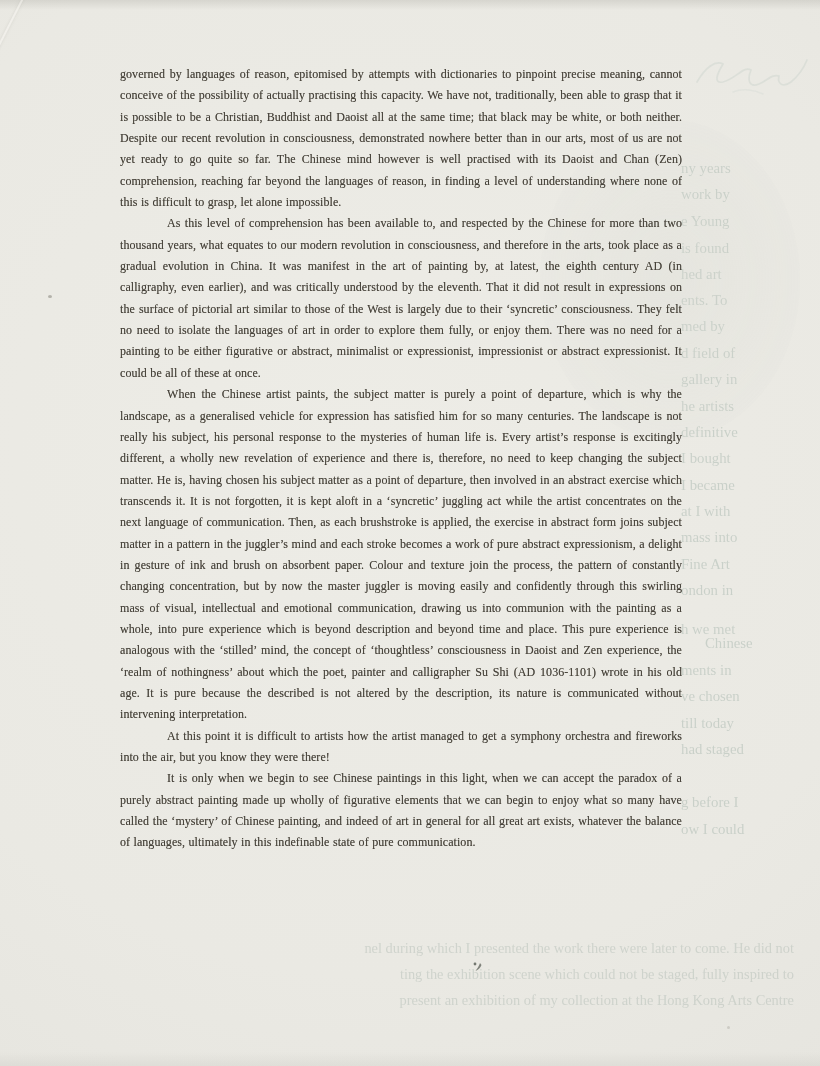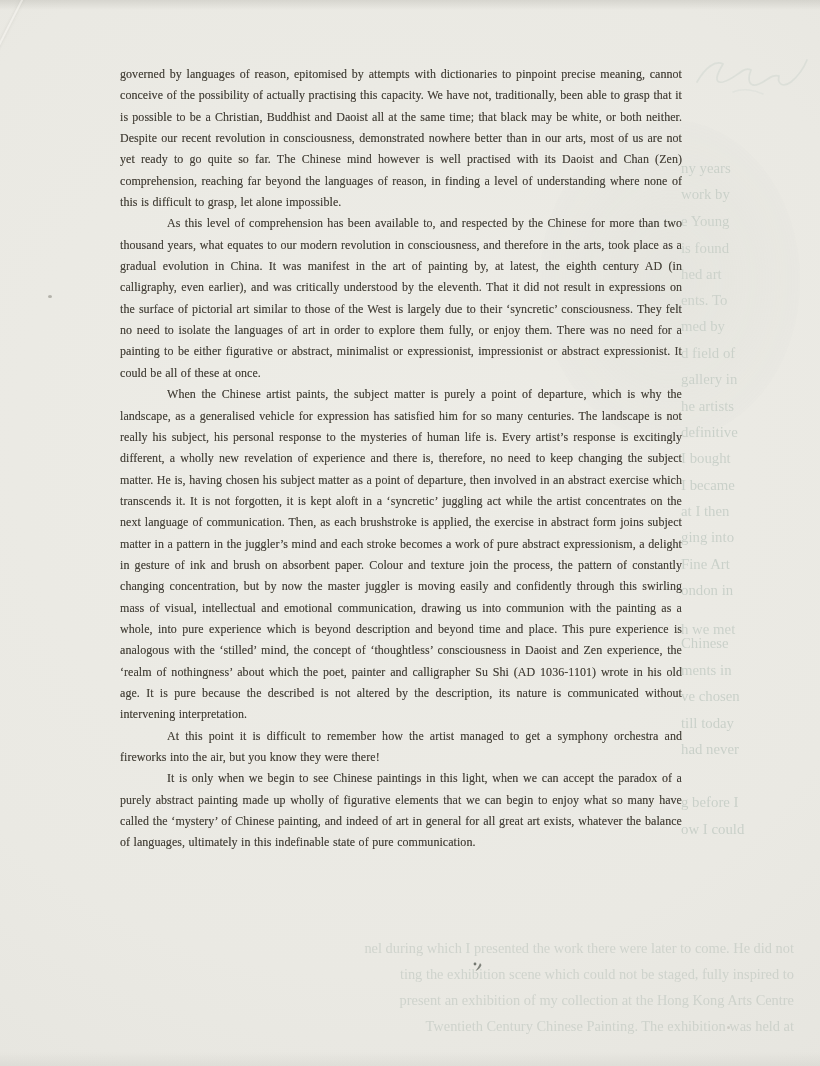--- a/index.html
+++ b/index.html
@@ -83,39 +83,38 @@
       <span class="gfrag" style="top: 240px;">is found</span>
       <span class="gfrag" style="top: 266px;">hed art</span>
       <span class="gfrag" style="top: 292px;">ents. To</span>
       <span class="gfrag" style="top: 318px;">med by</span>
       <span class="gfrag" style="top: 345px;">d field of</span>
       <span class="gfrag" style="top: 371px;">gallery in</span>
       <span class="gfrag" style="top: 398px;">he artists</span>
       <span class="gfrag" style="top: 424px;">definitive</span>
       <span class="gfrag" style="top: 450px; font-family: Liberation Serif, serif;">I bought</span>
       <span class="gfrag" style="top: 477px;">I became</span>
-      <span class="gfrag" style="top: 503px;">at I then</span>
-      <span class="gfrag" style="top: 529px;">ging into</span>
+      <span class="gfrag" style="top: 503px;">at I with</span>
+      <span class="gfrag" style="top: 529px;">mass into</span>
       <span class="gfrag" style="top: 556px;">Fine Art</span>
       <span class="gfrag" style="top: 582px;">ondon in</span>
       <span class="gfrag" style="top: 609px; margin-top: 12px;">h we met</span>
-      <span class="gfrag" style="top: 635px;">Chinese</span>
+      <span class="gfrag" style="top: 635px; margin-left: 24px;">Chinese</span>
       <span class="gfrag" style="top: 662px;">ments in</span>
       <span class="gfrag" style="top: 688px;">ve chosen</span>
       <span class="gfrag" style="top: 715px;">till today</span>
-      <span class="gfrag" style="top: 741px;">had never</span>
+      <span class="gfrag" style="top: 741px;">had staged</span>
       <span class="gfrag" style="top: 794px;">g before I</span>
       <span class="gfrag" style="top: 821px; font-family: Liberation Serif, serif;">ow I could</span>
     </div>
 
   <div class="ghost-bottom">
       <span class="gline" style="top: 940px;">nel during which I presented the work there were later to come. He did not</span>
       <span class="gline" style="top: 966px;">ting the exhibition scene which could not be staged, fully inspired to</span>
       <span class="gline" style="top: 992px;">present an exhibition of my collection at the Hong Kong Arts Centre</span>
-      <span class="gline" style="top: 1018px;">Twentieth Century Chinese Painting. The exhibition was held at</span>
     </div>
 
   <svg class="ghost-signature" width="118" height="58" viewBox="0 0 118 58">
     <path d="M4 34 C 12 20, 22 12, 30 16 C 24 26, 20 36, 30 34 C 44 30, 50 18, 58 22 C 54 32, 56 40, 66 36 C 74 33, 78 26, 86 28 C 84 36, 90 40, 98 34 C 104 29, 110 22, 114 12" fill="none" stroke="#b6c4bf" stroke-width="1.7" stroke-linecap="round" opacity="0.55"></path>
     <path d="M40 44 C 50 40, 62 42, 70 46" fill="none" stroke="#c0ccc7" stroke-width="1.4" stroke-linecap="round" opacity="0.4"></path>
   </svg>
 
   <div class="crease"></div>
   <div class="tone-blob"></div>
   <div class="speck-1"></div>
@@ -123,17 +122,17 @@
 
   <svg class="ink-mark" width="14" height="16" viewBox="0 0 14 16">
     <circle cx="4" cy="4" r="1.4" fill="#565b53"></circle>
     <path d="M9 3 C 8 6, 6 9, 4.5 11 C 7 10, 9.5 8, 10.5 5" fill="#565b53" opacity="0.9"></path>
   </svg>
 
   <div class="text-block">
       <p>governed by languages of reason, epitomised by attempts with dictionaries to pinpoint precise meaning, cannot conceive of the possibility of actually practising this capacity. We have not, traditionally, been able to grasp that it is possible to be a Christian, Buddhist and Daoist all at the same time; that black may be white, or both neither. Despite our recent revolution in consciousness, demonstrated nowhere better than in our arts, most of us are not yet ready to go quite so far. The Chinese mind however is well practised with its Daoist and Chan (Zen) comprehension, reaching far beyond the languages of reason, in finding a level of understanding where none of this is difficult to grasp, let alone impossible.</p>
       <p>As this level of comprehension has been available to, and respected by the Chinese for more than two thousand years, what equates to our modern revolution in consciousness, and therefore in the arts, took place as a gradual evolution in China. It was manifest in the art of painting by, at latest, the eighth century AD (in calligraphy, even earlier), and was critically understood by the eleventh. That it did not result in expressions on the surface of pictorial art similar to those of the West is largely due to their ‘syncretic’ consciousness. They felt no need to isolate the languages of art in order to explore them fully, or enjoy them. There was no need for a painting to be either figurative or abstract, minimalist or expressionist, impressionist or abstract expressionist. It could be all of these at once.</p>
       <p>When the Chinese artist paints, the subject matter is purely a point of departure, which is why the landscape, as a generalised vehicle for expression has satisfied him for so many centuries. The landscape is not really his subject, his personal response to the mysteries of human life is. Every artist’s response is excitingly different, a wholly new revelation of experience and there is, therefore, no need to keep changing the subject matter. He is, having chosen his subject matter as a point of departure, then involved in an abstract exercise which transcends it. It is not forgotten, it is kept aloft in a ‘syncretic’ juggling act while the artist concentrates on the next language of communication. Then, as each brushstroke is applied, the exercise in abstract form joins subject matter in a pattern in the juggler’s mind and each stroke becomes a work of pure abstract expressionism, a delight in gesture of ink and brush on absorbent paper. Colour and texture join the process, the pattern of constantly changing concentration, but by now the master juggler is moving easily and confidently through this swirling mass of visual, intellectual and emotional communication, drawing us into communion with the painting as a whole, into pure experience which is beyond description and beyond time and place. This pure experience is analogous with the ‘stilled’ mind, the concept of ‘thoughtless’ consciousness in Daoist and Zen experience, the ‘realm of nothingness’ about which the poet, painter and calligrapher Su Shi (AD 1036-1101) wrote in his old age. It is pure because the described is not altered by the description, its nature is communicated without intervening interpretation.</p>
-      <p>At this point it is difficult to remember how the artist managed to get a symphony orchestra and fireworks into the air, but you know they were there!</p>
+      <p>At this point it is difficult to artists how the artist managed to get a symphony orchestra and fireworks into the air, but you know they were there!</p>
       <p>It is only when we begin to see Chinese paintings in this light, when we can accept the paradox of a purely abstract painting made up wholly of figurative elements that we can begin to enjoy what so many have called the ‘mystery’ of Chinese painting, and indeed of art in general for all great art exists, whatever the balance of languages, ultimately in this indefinable state of pure communication.</p>
     </div>
 
 </div>
 
 </body></html>

